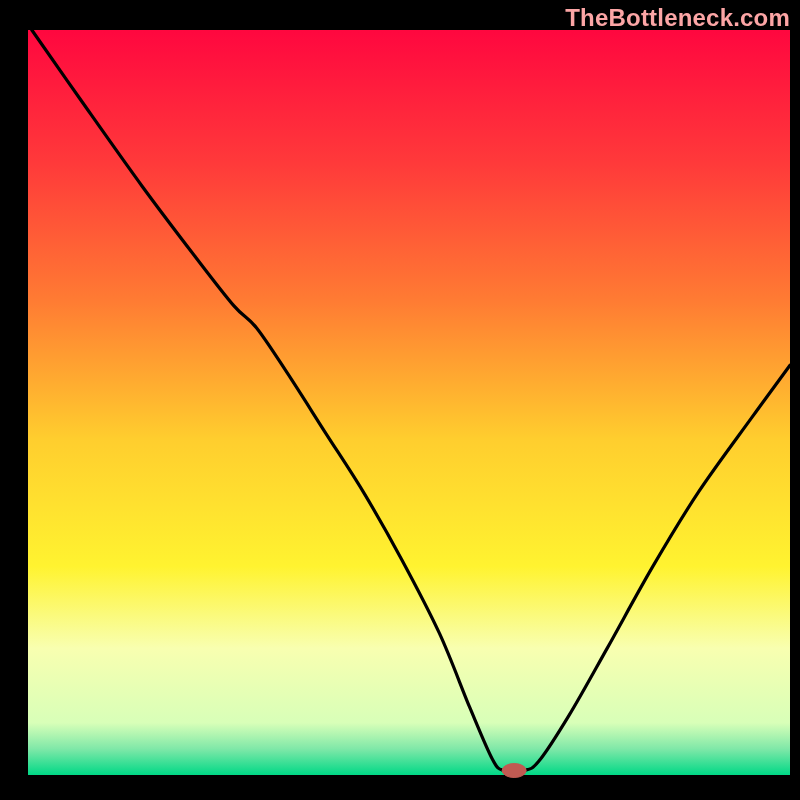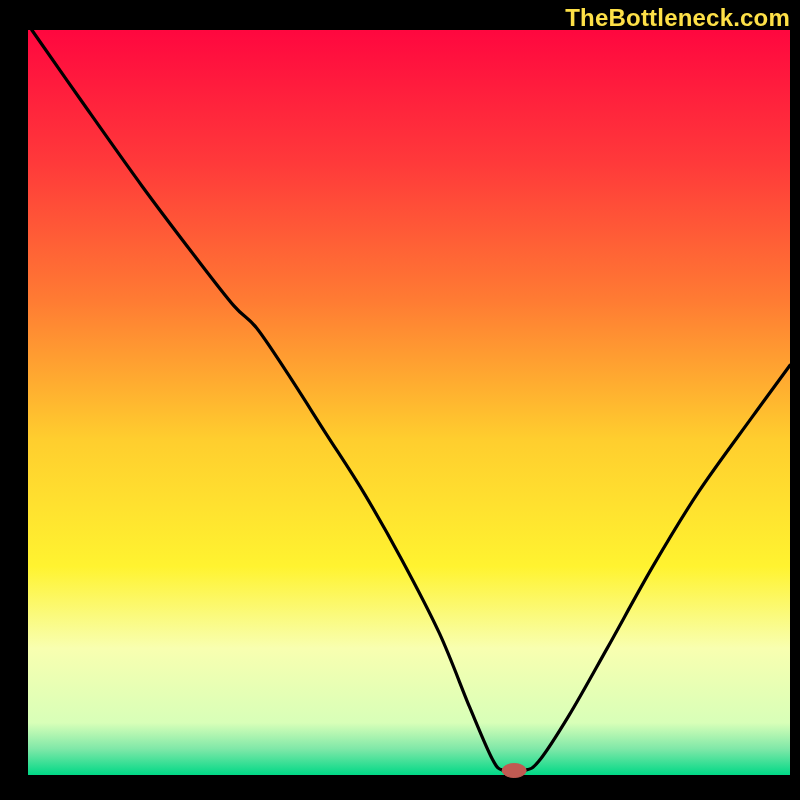--- a/index.html
+++ b/index.html
@@ -16,21 +16,21 @@
     height: 800px;
     background: #000;
   }
   .watermark {
     position: absolute;
     top: 4px;
     right: 10px;
     font-family: Arial, Helvetica, sans-serif;
     font-size: 24px;
     font-weight: bold;
-    color: #fde047;
+    color: #fca5a5;
     letter-spacing: 0.2px;
     z-index: 3;
   }
   svg {
     position: absolute;
     top: 0;
     left: 0;
   }
   .curve {
     fill: none;

